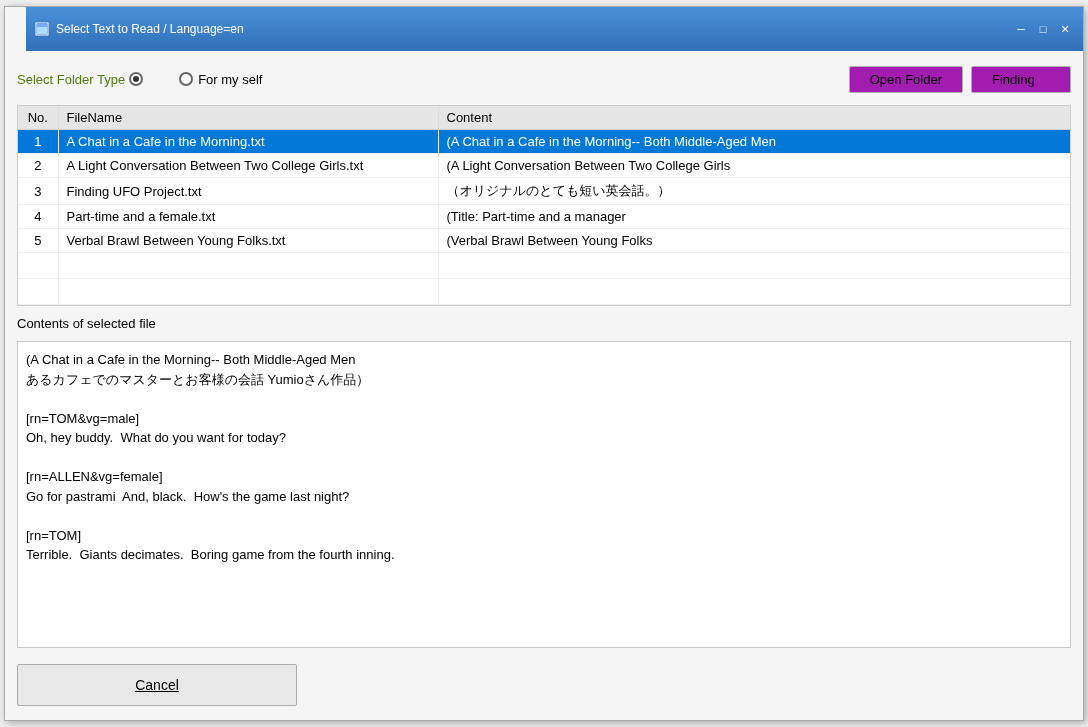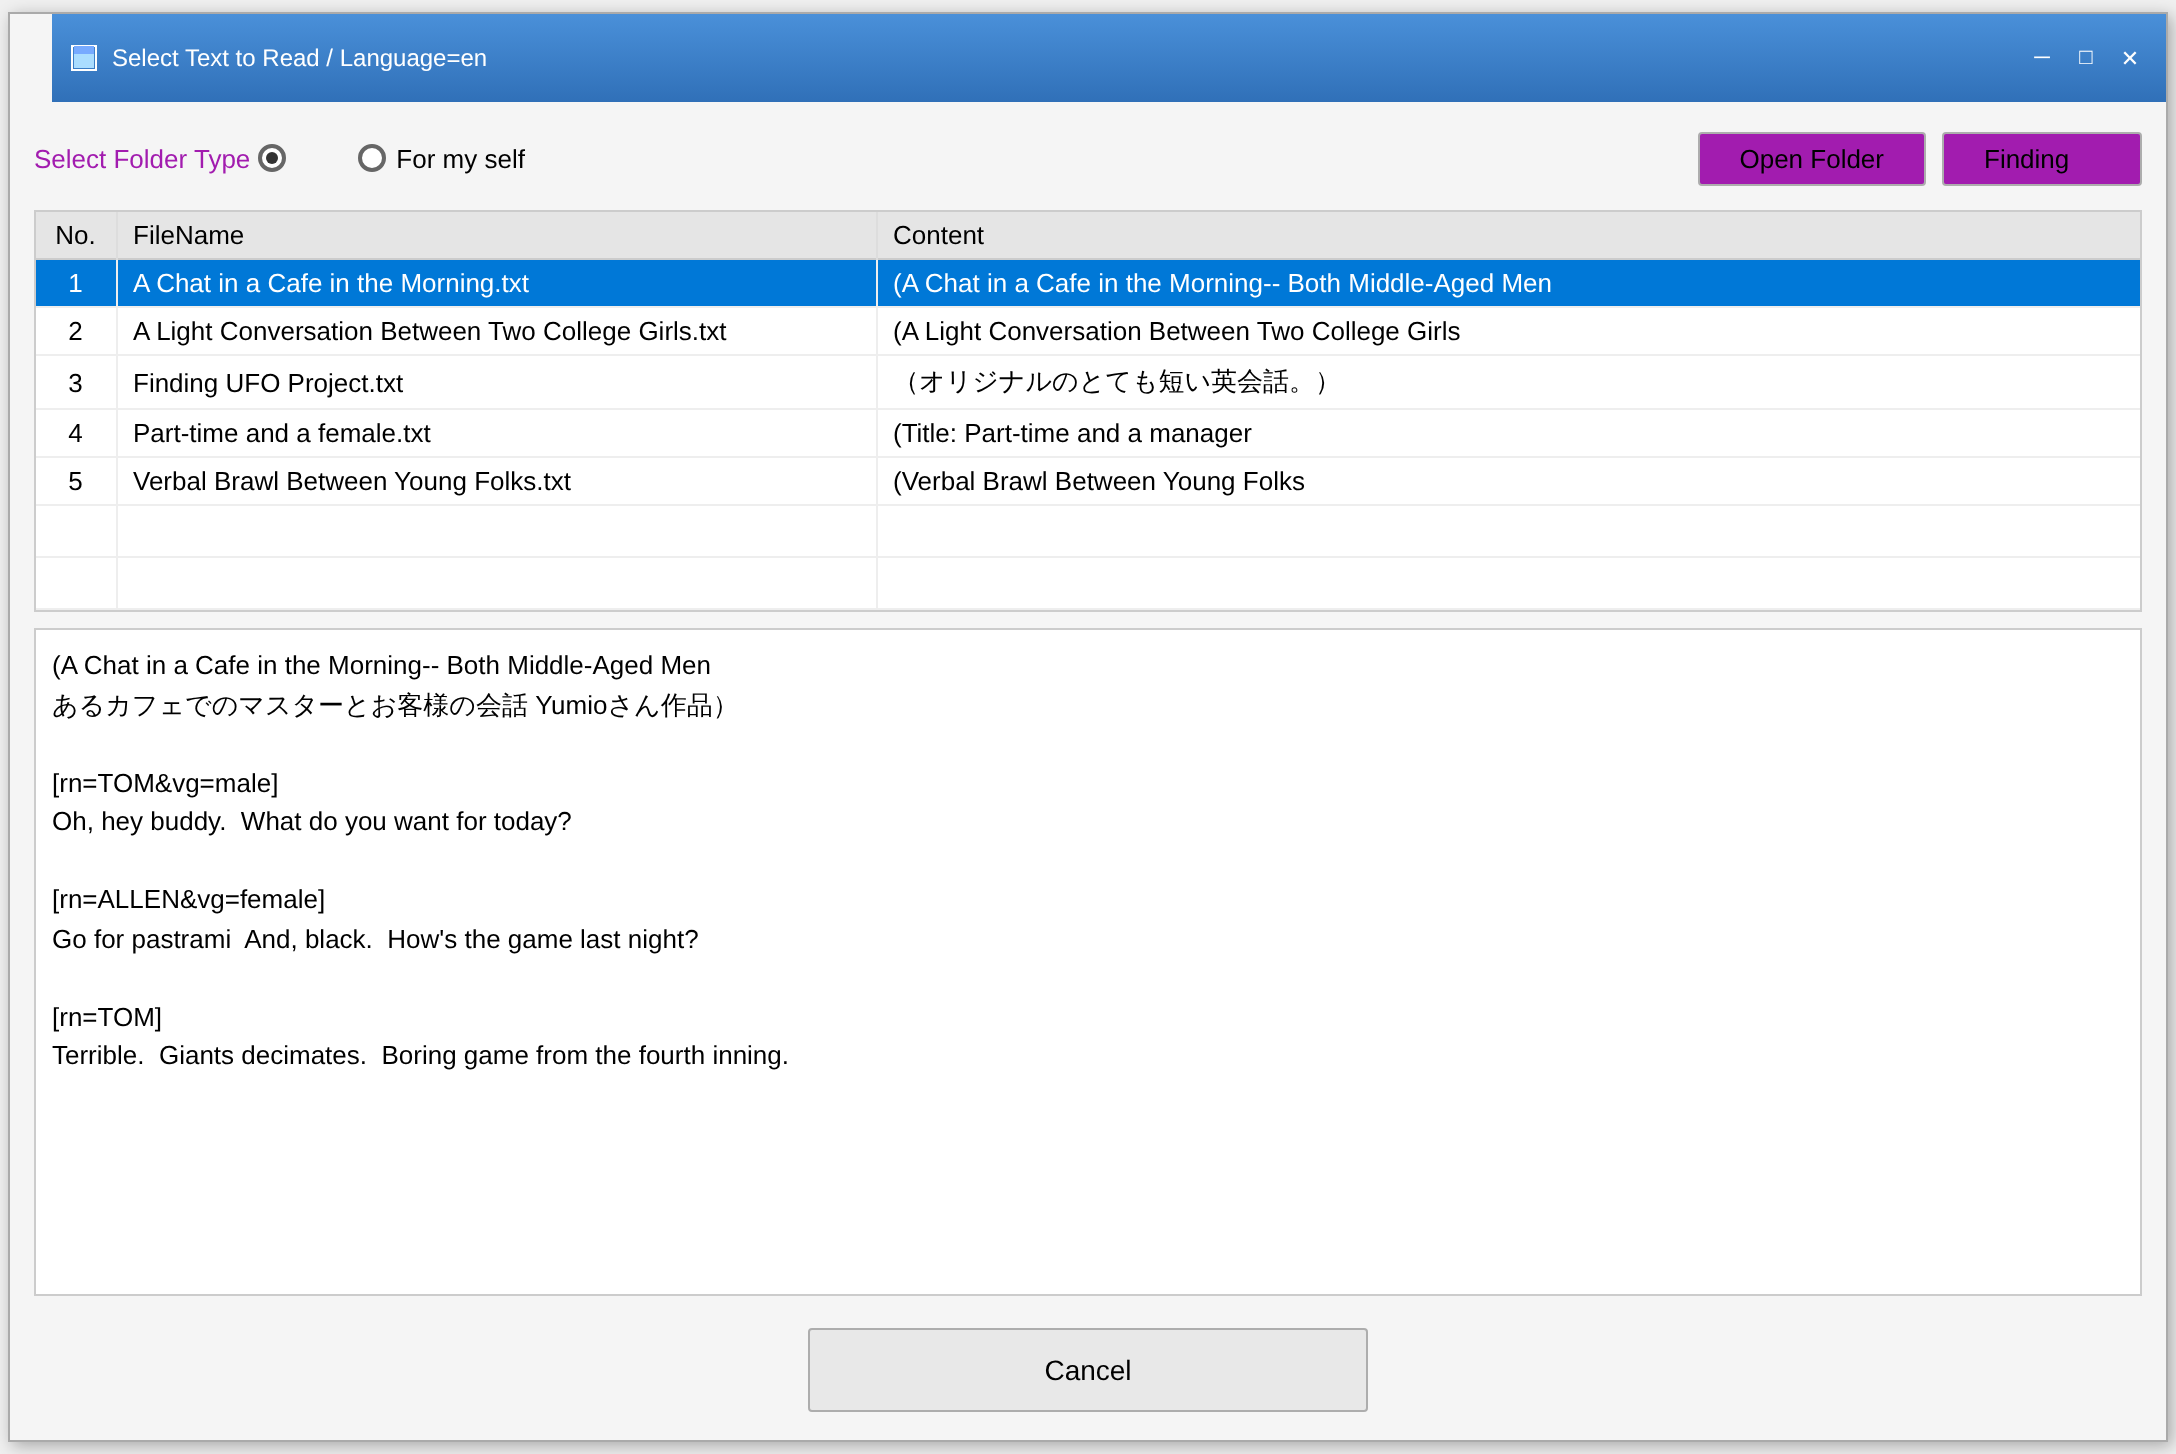--- a/index.html
+++ b/index.html
@@ -94,21 +94,21 @@
 
     .toolbar-left {
       display: flex;
       align-items: center;
       gap: 8px;
       flex: 1;
     }
 
     .select-folder-label {
       font-size: 13px;
-      color: #a21caf;
+      color: #4d7c0f;
       display: flex;
       align-items: center;
       gap: 4px;
     }
 
     .radio-dot {
       width: 14px;
       height: 14px;
       border-radius: 50%;
       border: 2px solid #666;
@@ -236,24 +236,25 @@
       overflow-y: scroll;
       padding: 8px;
       font-size: 13px;
       line-height: 1.5;
       color: #000;
       white-space: pre-wrap;
     }
 
     .bottom-buttons {
       display: flex;
-      justify-content: center;
+      justify-content: space-between;
       gap: 118px;
       padding: 8px 0 4px 0;
       flex-shrink: 0;
+      text-decoration: underline;
     }
 
     .bottom-btn {
       width: 280px;
       padding: 12px 20px;
       background: #e8e8e8;
       border: 1px solid #adadad;
       border-radius: 2px;
       cursor: pointer;
       font-size: 14px;
@@ -343,20 +344,21 @@
             </tr>
             <tr class="empty-row">
               <td class="col-no"></td>
               <td class="col-filename"></td>
               <td class="col-content"></td>
             </tr>
           </tbody>
       </table>
     </div>
 
+    <div class="section-label">Contents of selected file</div>
 
     <div class="text-content-area">
       <div class="text-content-inner">(A Chat in a Cafe in the Morning-- Both Middle-Aged Men
 あるカフェでのマスターとお客様の会話 Yumioさん作品）
 
 [rn=TOM&amp;vg=male]
 Oh, hey buddy.  What do you want for today?
 
 [rn=ALLEN&amp;vg=female]
 Go for pastrami  And, black.  How's the game last night?

